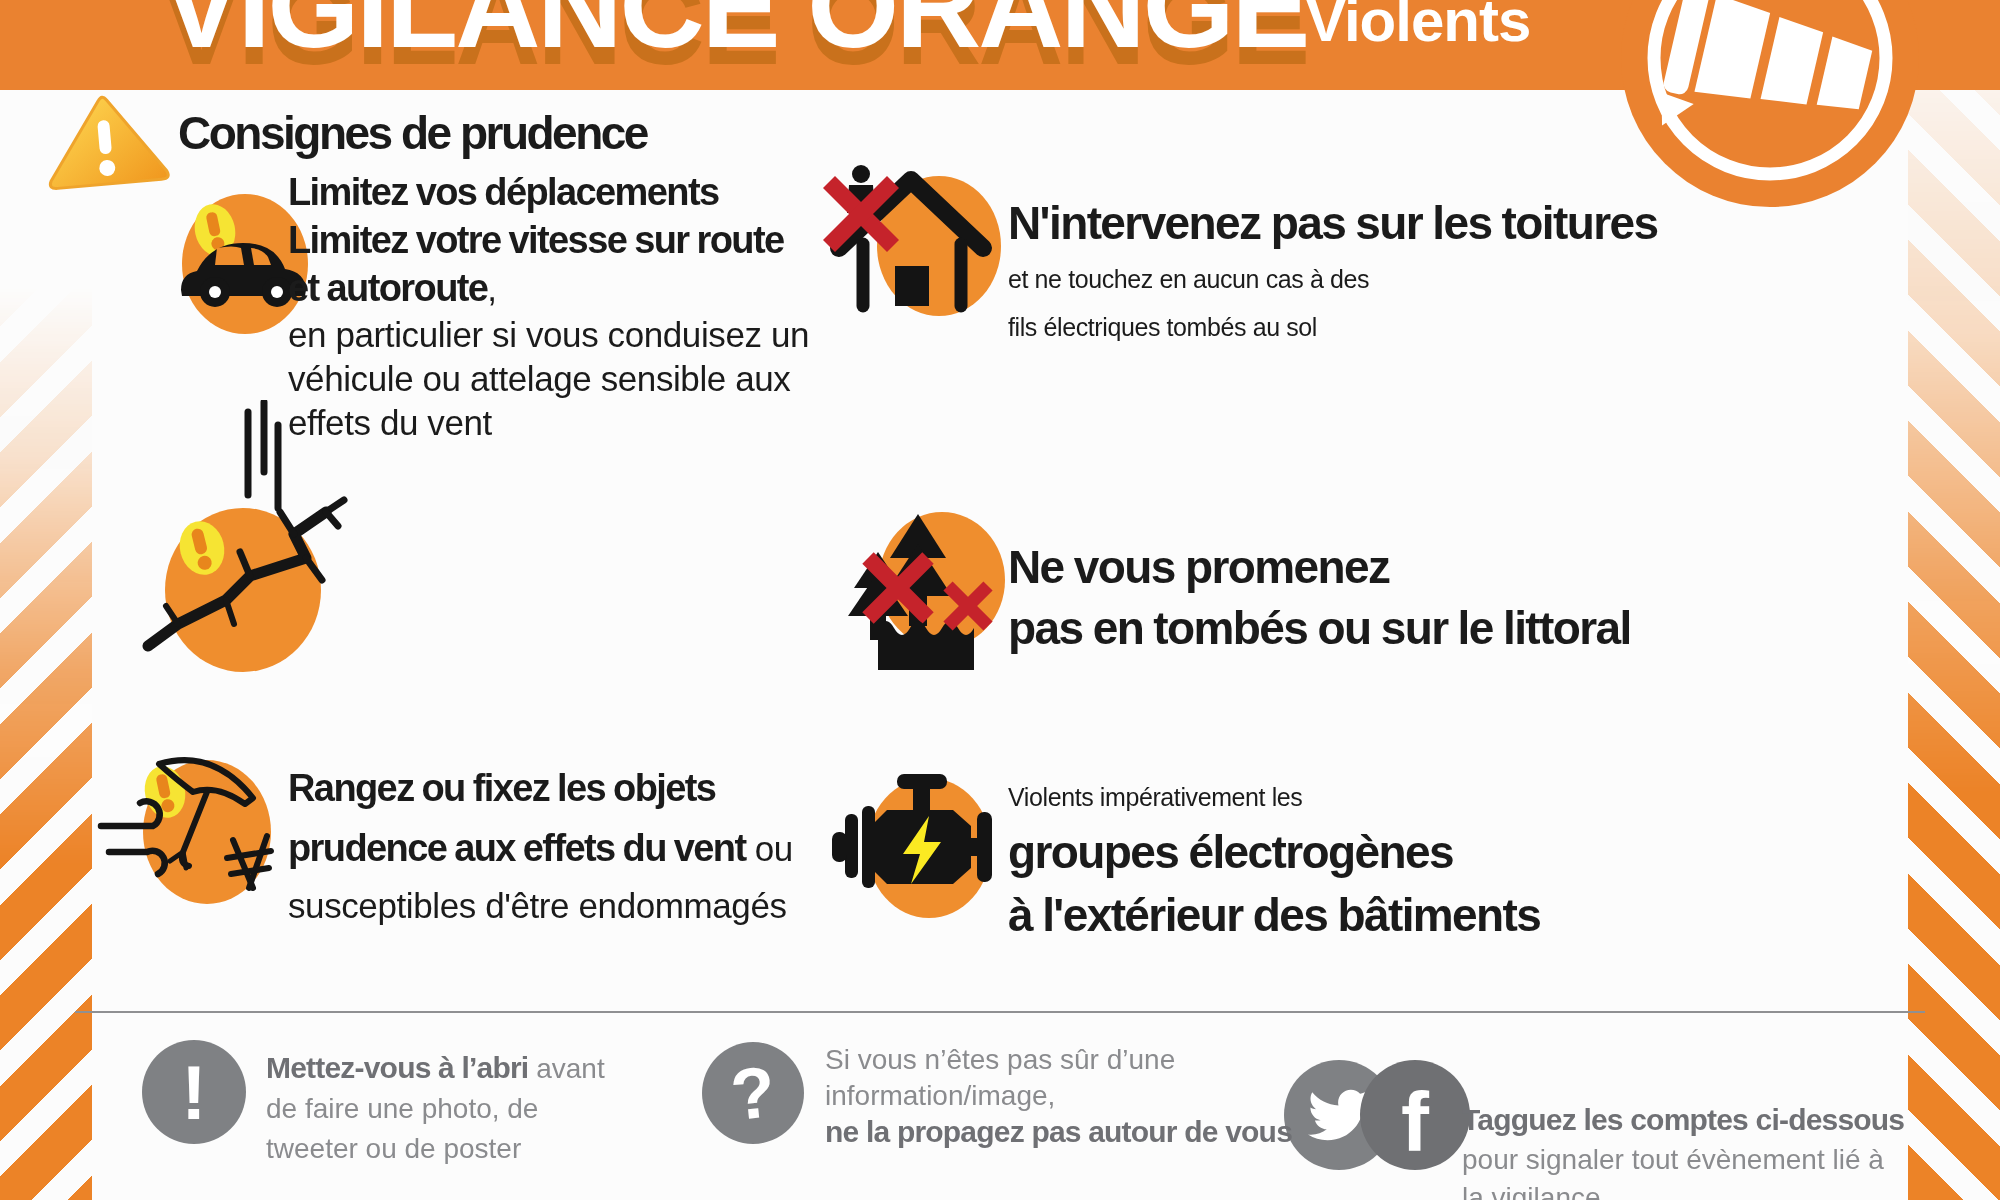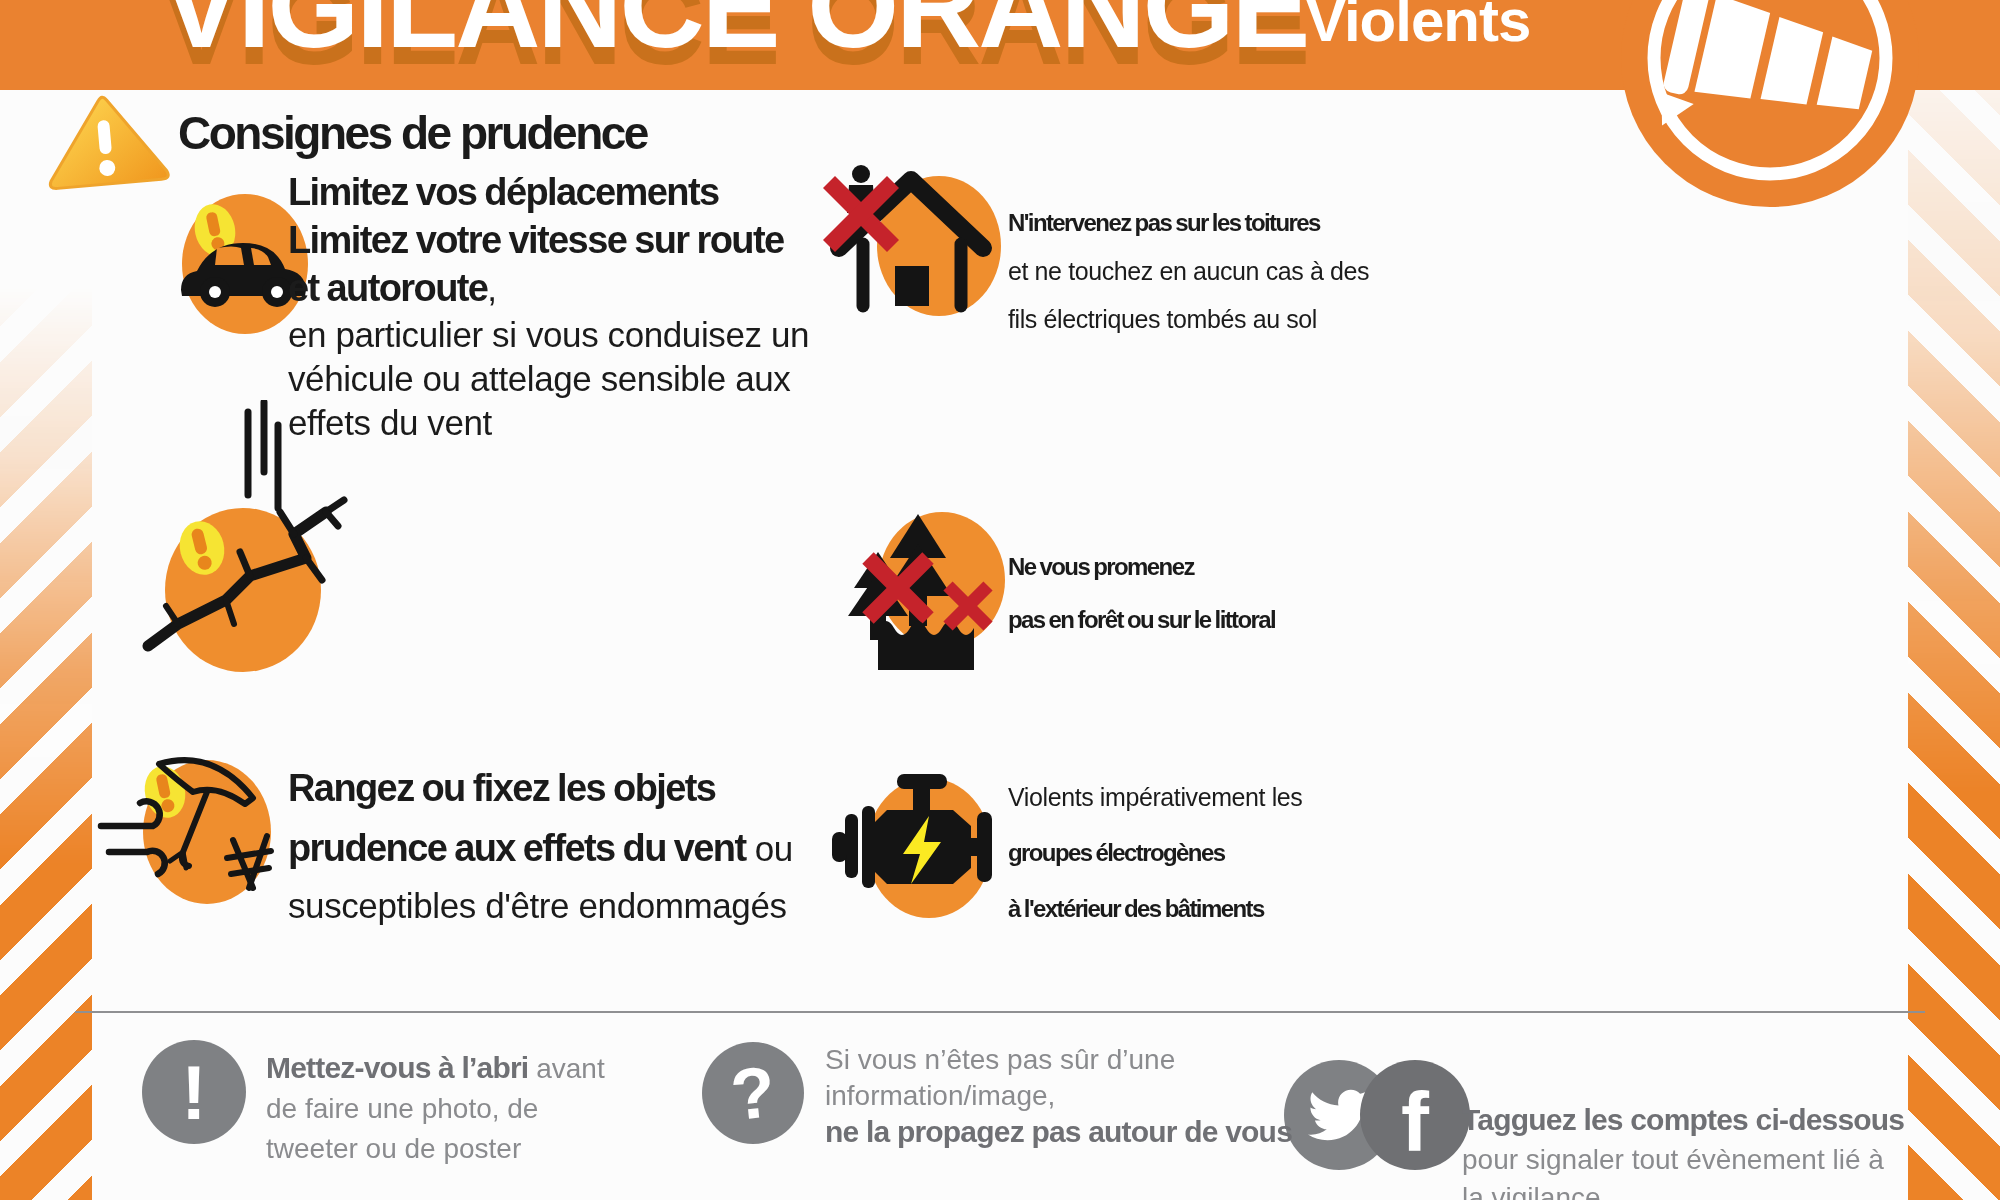--- a/index.html
+++ b/index.html
@@ -26,21 +26,21 @@
 
   
   #heading{position:absolute;left:178px;top:106px;font-size:46px;font-weight:700;letter-spacing:-2.5px;z-index:2;}
   #warning-tri{position:absolute;left:40px;top:92px;z-index:2;}
 
   .icon{position:absolute;z-index:2;}
   .txt{position:absolute;z-index:3;white-space:nowrap;}
   .txt .b{font-weight:700;letter-spacing:-1.6px;word-spacing:-1px;}
   .txt .r{font-weight:400;letter-spacing:-0.4px;}
   .advL .b{font-size:38px;} .advL .r{font-size:35px;}
-  .advR .b{font-size:24px;} .advR .r{font-size:25px;}
+  .advR .b{font-size:46px;} .advR .r{font-size:25px;}
   .line{display:block;}
 
   
   #separator{position:absolute;left:75px;top:1011px;width:1850px;height:2px;background:#8F9092;z-index:2;}
   .gcircle{position:absolute;border-radius:50%;background:#7F8184;z-index:2;display:flex;align-items:center;justify-content:center;color:#fff;font-weight:700;}
   .ft{position:absolute;z-index:3;white-space:nowrap;}
   .ft .b{font-size:30px;font-weight:700;color:#6F7074;letter-spacing:-0.8px;}
   .ft .r{font-size:28px;font-weight:400;color:#8A8B8E;}
 </style>
 </head>
@@ -233,21 +233,21 @@
   </div>
 
   <div class="txt advR" style="left:1008px;top:200px;">
     <span class="line" style="line-height:46px;"><span class="b">N'intervenez pas sur les toitures</span></span>
     <span class="line" style="line-height:44px;"><span class="r">et ne touchez en aucun cas à des</span></span>
     <span class="line" style="line-height:44px;"><span class="r">fils électriques tombés au sol</span></span>
   </div>
 
   <div class="txt advR" style="left:1008px;top:542px;">
     <span class="line" style="line-height:50px;"><span class="b">Ne vous promenez</span></span>
-    <span class="line" style="line-height:50px;"><span class="b">pas en forêt ou sur le littoral</span></span>
+    <span class="line" style="line-height:50px;"><span class="b">pas en tombés ou sur le littoral</span></span>
   </div>
 
   <div class="txt advR" style="left:1008px;top:772px;">
     <span class="line" style="line-height:50px;"><span class="r">Violents impérativement les</span></span>
     <span class="line" style="line-height:53px;"><span class="b">groupes électrogènes</span></span>
     <span class="line" style="line-height:53px;"><span class="b">à l'extérieur des  bâtiments</span></span>
   </div>
 
   <div id="separator"></div>
 

